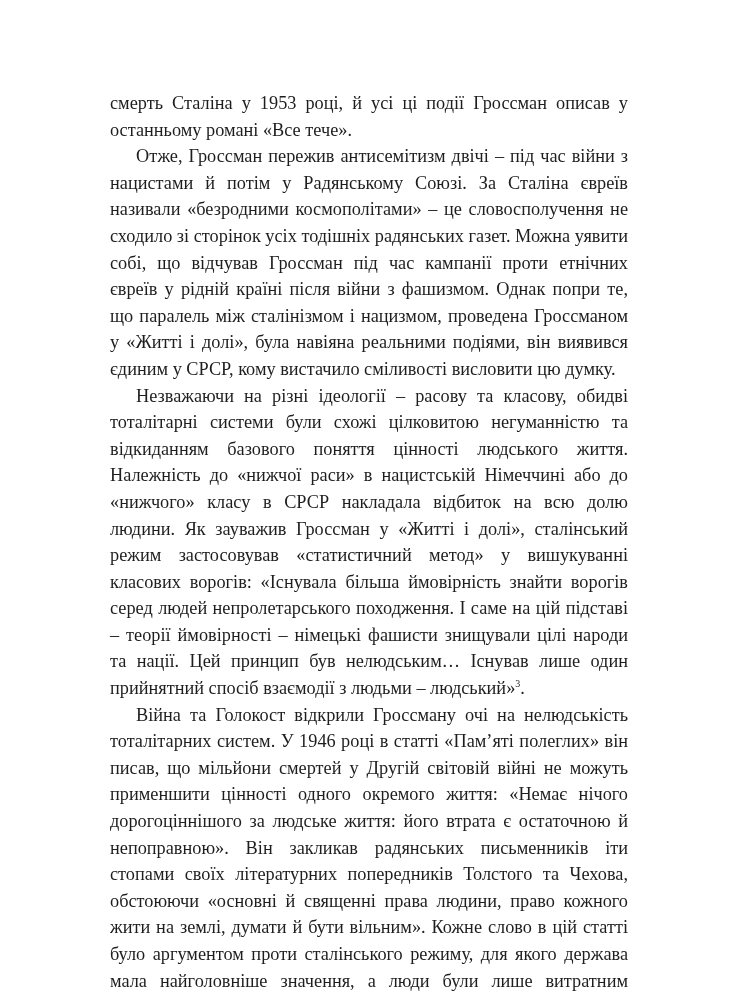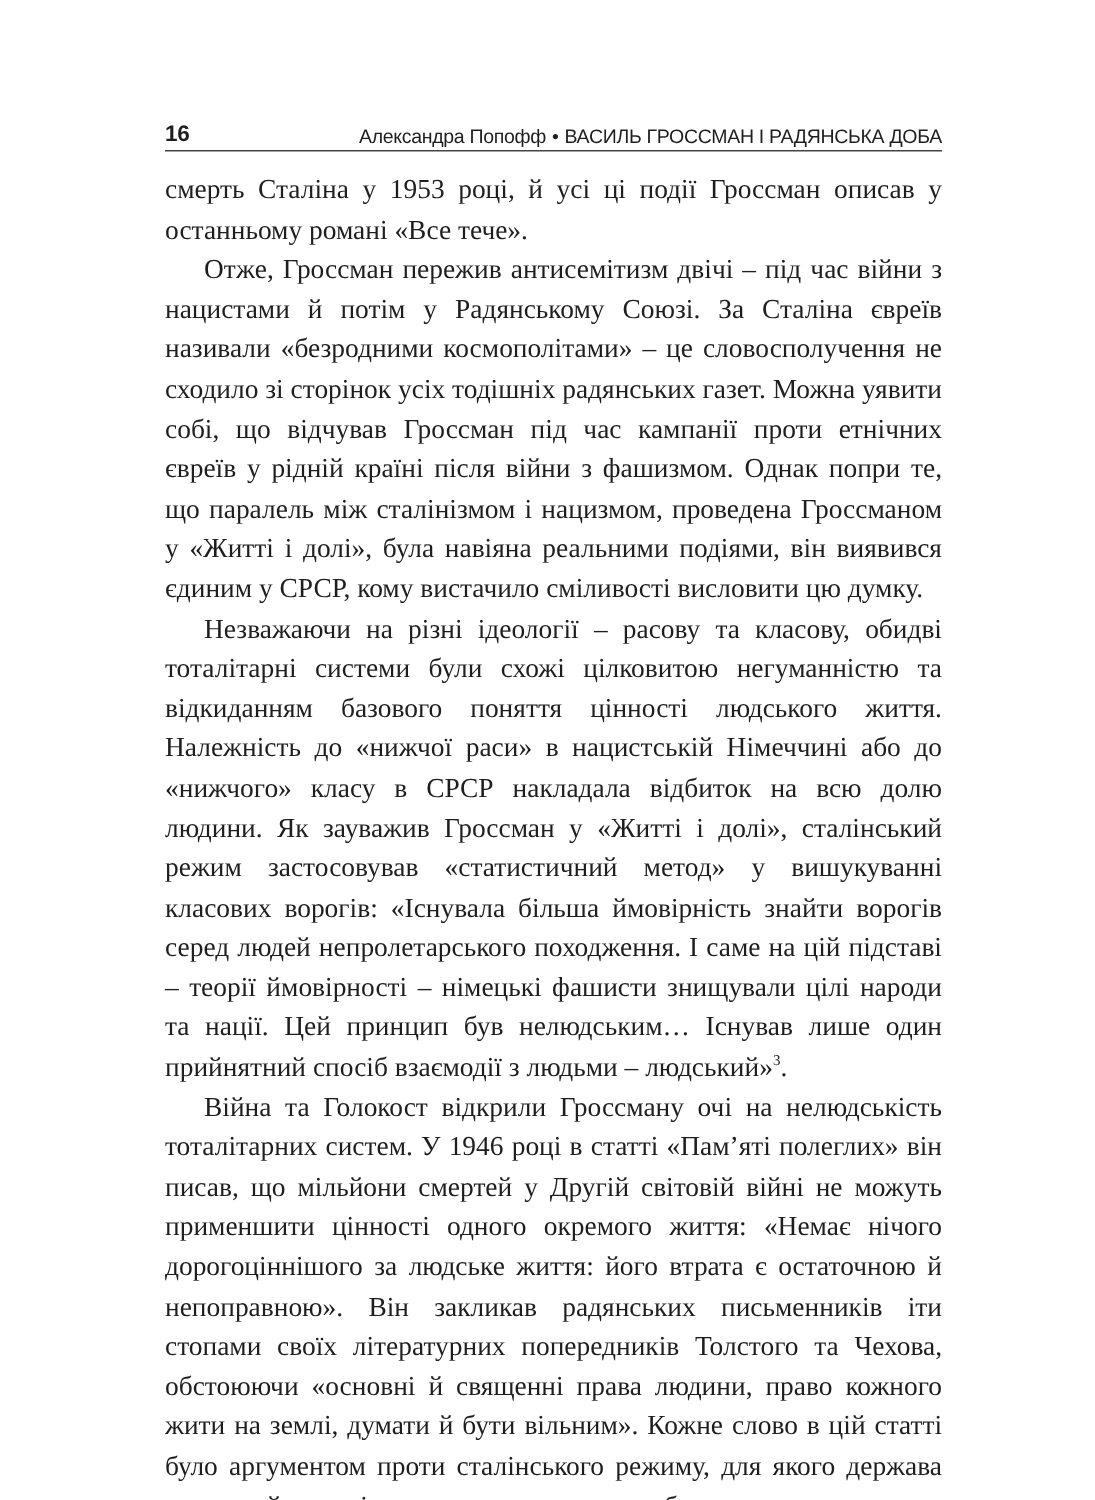--- a/index.html
+++ b/index.html
@@ -23,26 +23,20 @@
   }
   .body-text p { margin: 0; }
   .body-text p.indent { text-indent: 26px; }
   .body-text p.cont { text-indent: 0; }
   sup.fnref { font-size: 10px; vertical-align: 7px; line-height: 0; }
 </style>
 </head>
 <body>
 
 <div class="page">
-  <div class="running-head">
-    <span class="page-number">16</span>
-    <span class="head-right">
-      <span class="head-author">Александра Попофф</span><span class="head-sep">•</span><span class="head-title">ВАСИЛЬ ГРОССМАН І РАДЯНСЬКА ДОБА</span>
-    </span>
-  </div>
 
   <div class="body-text">
     <p class="cont">смерть Сталіна у 1953 році, й усі ці події Гроссман описав у останньому романі «Все тече».</p>
     <p class="indent">Отже, Гроссман пережив антисемітизм двічі – під час війни з нацистами й потім у Радянському Союзі. За Сталіна євреїв називали «безродними космополітами» – це словосполучення не сходило зі сторінок усіх тодішніх радянських газет. Можна уявити собі, що відчував Гроссман під час кампанії проти етнічних євреїв у рідній країні після війни з фашизмом. Однак попри те, що паралель між сталінізмом і нацизмом, проведена Гроссманом у «Житті і долі», була навіяна реальними подіями, він виявився єдиним у СРСР, кому вистачило сміливості висловити цю думку.</p>
     <p class="indent"><span>Незважаючи на різні ідеології – расову та класову, обидві тоталітарні системи були схожі цілковитою негуманністю та відкиданням базового поняття цінності людського життя. Належність до «нижчої раси» в нацистській Німеччині або до «нижчого» класу в СРСР накладала відбиток на всю долю людини. Як зауважив Гроссман у «Житті і долі», сталінський режим застосовував «статистичний метод» у вишукуванні класових ворогів: «Існувала більша ймовірність знайти ворогів серед людей непролетарського походження. І саме на цій підставі – теорії ймовірності – німецькі фашисти знищували цілі народи та нації. Цей принцип був нелюдським… Існував лише один прийнятний спосіб взаємодії з людьми – людський»</span><sup class="fnref">3</sup><span>.</span></p>
     <p class="indent">Війна та Голокост відкрили Гроссману очі на нелюдськість тоталітарних систем. У 1946 році в статті «Пам’яті полеглих» він писав, що мільйони смертей у Другій світовій війні не можуть применшити цінності одного окремого життя: «Немає нічого дорогоціннішого за людське життя: його втрата є остаточною й непоправною». Він закликав радянських письменників іти стопами своїх літературних попередників Толстого та Чехова, обстоюючи «основні й священні права людини, право кожного жити на землі, думати й бути вільним». Кожне слово в цій статті було аргументом проти сталінського режиму, для якого держава мала найголовніше значення, а люди були лише витратним матеріалом.</p>
 
   </div>
 
 </div>

